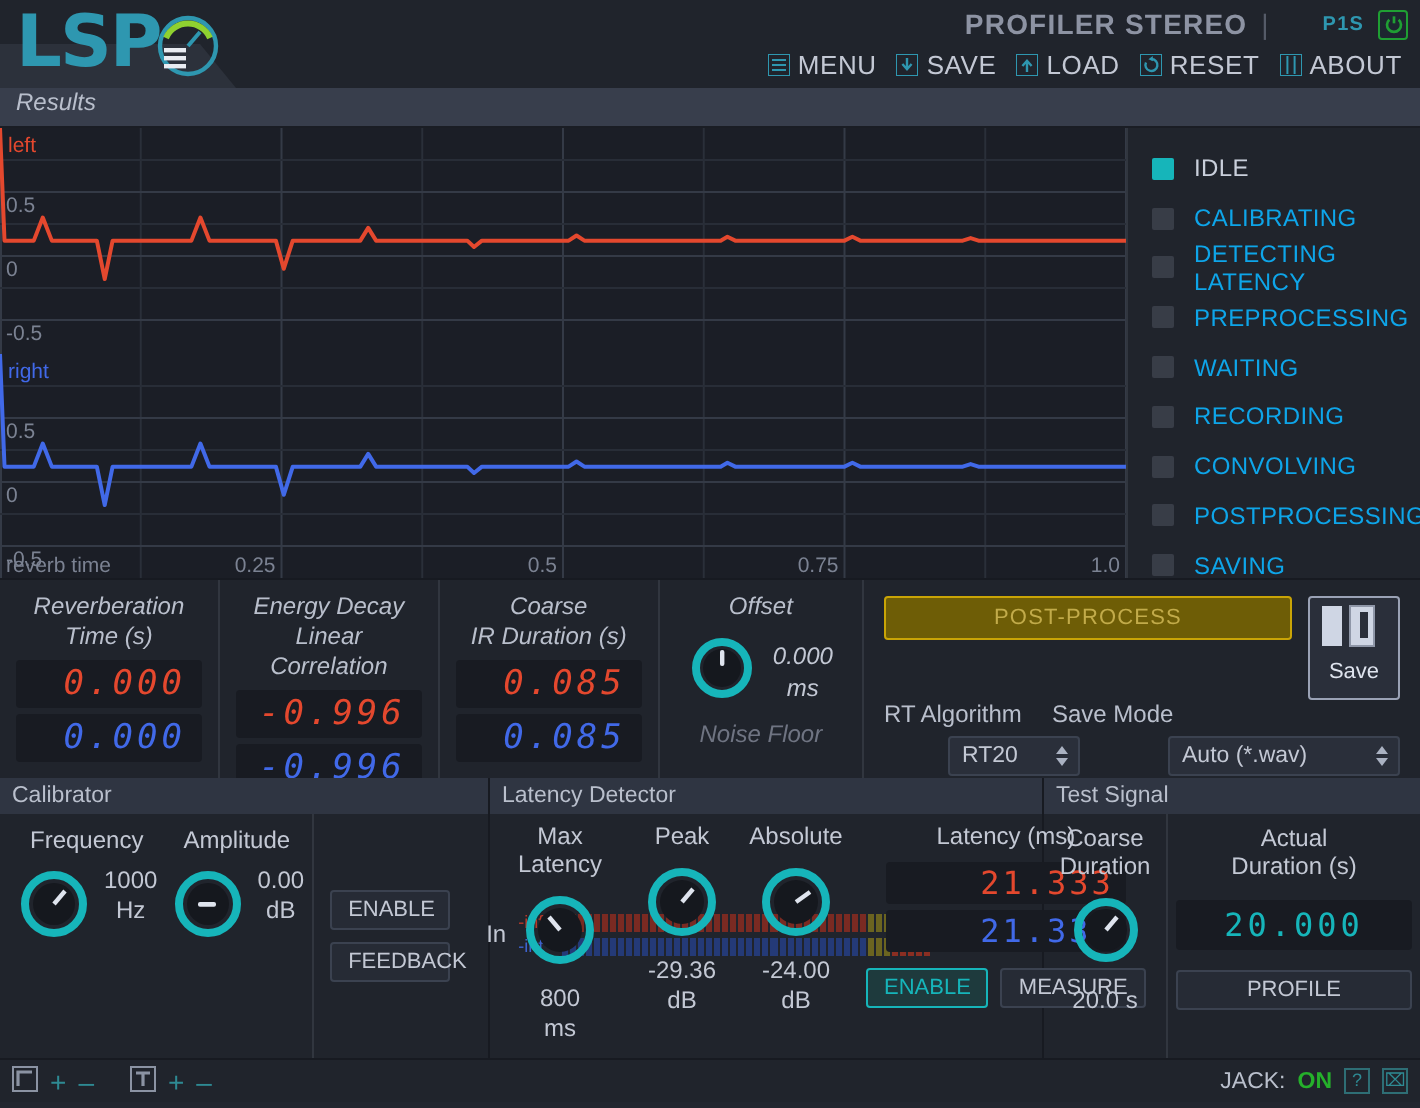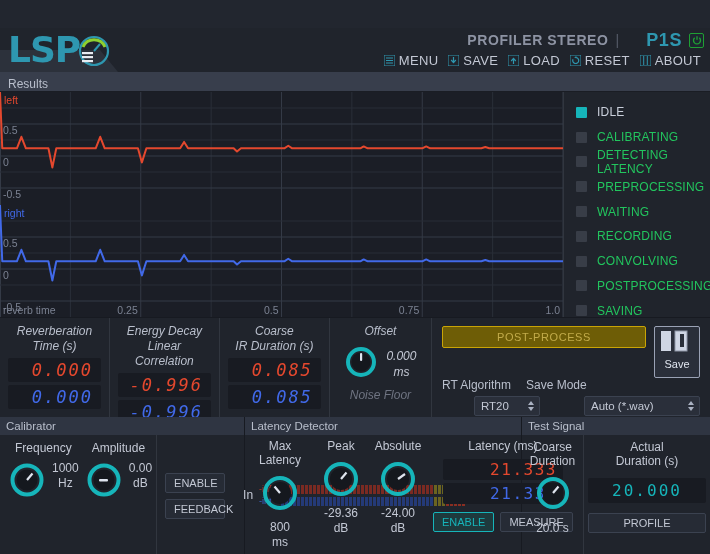--- a/index.html
+++ b/index.html
@@ -7,70 +7,71 @@
     width: 710px; height: 554px;
     background: #22262f;
     font-family: "Liberation Sans", sans-serif;
     color: #c3c8d4;
     overflow: hidden;
     font-size: 12px;
   }
   .app { width: 710px; height: 554px; position: relative; background: #22262f; }
 
   
-  .header { height: 44px; background: #20242c; position: relative; overflow: hidden; margin-top: 28px; }
+  .header { height: 44px; background: #20242c; position: relative; overflow: hidden; }
   .logo { position: absolute; left: 8px; top: 2px; display: flex; align-items: center; }
   .logo-text {
     font-size: 36px; font-weight: bold; color: #2e97b0;
     letter-spacing: -1px; line-height: 38px;
     font-family: "DejaVu Sans", sans-serif;
   }
   .logo-knob { position: relative; width: 40px; height: 40px; margin-left: -6px; }
 
   .header-right { position: absolute; right: 6px; top: 0; text-align: right; }
   .hdr-title-row { display: flex; align-items: center; justify-content: flex-end; gap: 7px; height: 22px; padding-top: 2px;}
   .hdr-title { color: #8d93a3; font-size: 14px; font-weight: bold; letter-spacing: .6px; }
   .hdr-sep { color: #555b68; font-size: 14px; }
-  .hdr-pid { color: #2e97b0; font-size: 18px; font-weight: bold; letter-spacing: .6px; padding-left: 20px; }
+  .hdr-pid { color: #2e97b0; font-size: 10px; font-weight: bold; letter-spacing: .6px; padding-left: 20px; }
   .pwr-btn {
     width: 15px; height: 15px; border: 1.5px solid #1f9f33; border-radius: 2px;
     display: flex; align-items: center; justify-content: center;
     background: #1d2630;
   }
   .menu-row { display: flex; align-items: center; justify-content: flex-end; gap: 4px; height: 20px; }
   .menu-item { display: flex; align-items: center; gap: 4px; padding: 0 3px; cursor: pointer; }
   .menu-label { color: #c3c8d4; font-size: 13px; letter-spacing: .3px; }
   .mini-icon { width: 11px; height: 11px; display:inline-block; }
 
   
   .hdr-cut {
     position: absolute; left: 0; bottom: 0; width: 420px; height: 22px;
     background: #2c313b;
     clip-path: polygon(0 0, 100px 0, 118px 100%, 0 100%);
   }
 
   
   .results-bar {
-    height: 20px; background: #383e4c; display: flex; align-items: flex-end;
+    height: 20px; background: #383e4c; display: flex; align-items: flex-start;
     padding-left: 8px; color: #b9bfcc; font-size: 12px;
     border-bottom: 1px solid #1a1d24;
+    font-style: italic;
   }
 
   
   .mid { display: flex; height: 225px; background: #1b1e26; }
   .graph-wrap { width: 563px; position: relative; background: #1b1e26; }
   .graph-svg { display: block; }
   .status-col {
     flex: 1; background: #20242c; padding-top: 8px;
     border-left: 1px solid #31363f;
   }
   .status-item { display: flex; align-items: center; height: 24.8px; padding-left: 12px; gap: 10px; }
   .status-led { width: 11px; height: 11px; border-radius: 1px; background: #383d47; flex: none; }
   .status-led.on { background: #16b5ba; }
-  .status-text { font-size: 12px; color: #22c55e; letter-spacing: .2px; }
+  .status-text { font-size: 12px; color: #0ea5e9; letter-spacing: .2px; }
   .status-text.on { color: #c9cfdb; }
 
   
   .metrics { display: flex; height: 100px; background: #20242c; border-top:1px solid #171a21;}
   .metric-cell {
     padding: 6px 8px 4px; display: flex; flex-direction: column; align-items: center;
     border-right: 1px solid #31363f;
     font-style: italic;
   }
   .metric-title { text-align: center; font-size: 12px; color: #b9bfcc; line-height: 15px; margin-bottom: 4px;}

